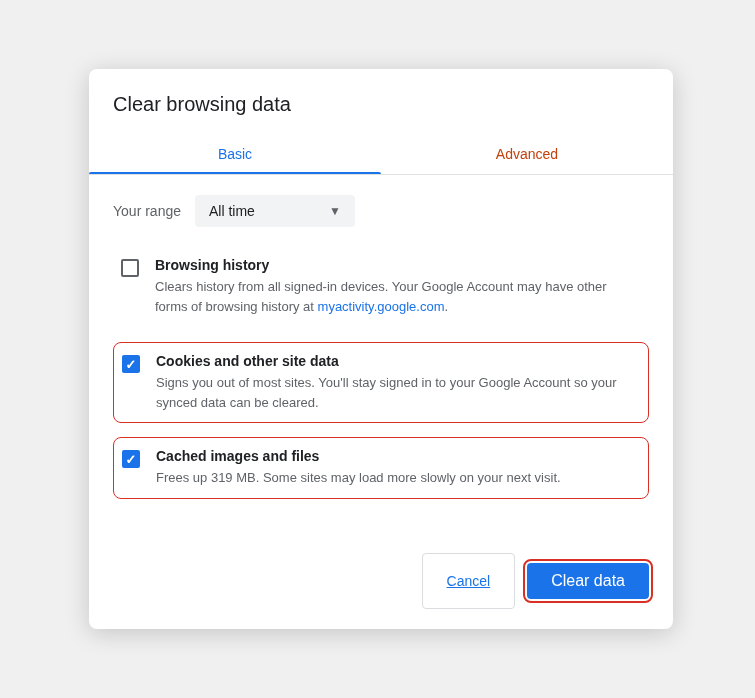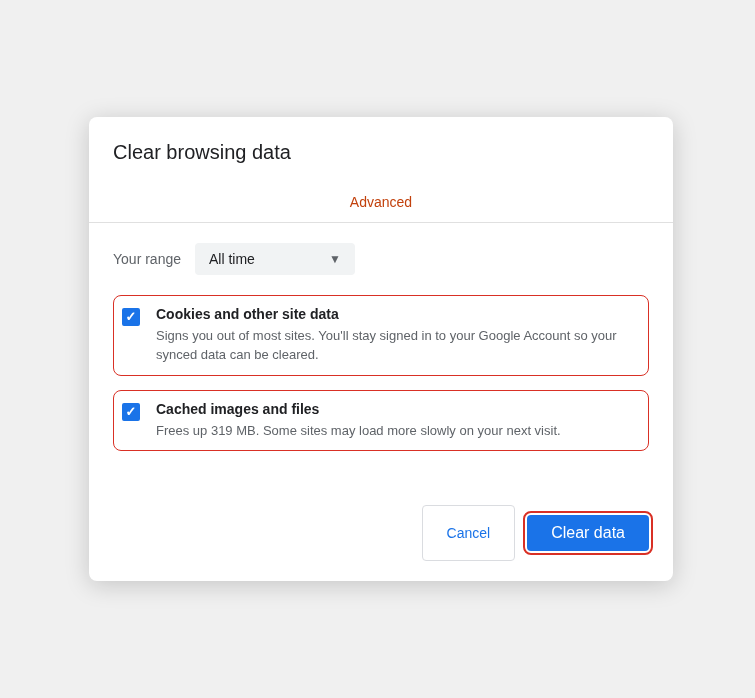--- a/index.html
+++ b/index.html
@@ -182,20 +182,21 @@
 
     .btn-cancel {
       background: #fff;
       border: 1px solid #dadce0;
       border-radius: 4px;
       color: #1a73e8;
       font-size: 14px;
       font-weight: 500;
       padding: 19px 24px;
       cursor: pointer;
+      text-decoration: underline;
     }
 
     .btn-clear {
       background: #1a73e8;
       border: none;
       border-radius: 4px;
       color: #fff;
       font-size: 16px;
       font-weight: 500;
       padding: 9px 24px;
@@ -204,34 +205,48 @@
       outline-offset: 2px;
     }
   </style>
 </head>
 <body>
 
 <div class="dialog">
   <div class="dialog-title">Clear browsing data</div>
 
   <div class="tabs-row">
+    <div class="tab active">
+      <span>Basic</span>
+    </div>
     <div class="tab">
       <span>Advanced</span>
     </div>
   </div>
 
   <div class="content">
     <div class="time-range-row">
       <span class="time-range-label">Your range</span>
       <div class="time-range-select">
         <span>All time</span>
         <span class="dropdown-arrow">▼</span>
       </div>
     </div>
 
+    <div class="checkbox-item">
+      <div class="checkbox-wrapper">
+        <div class="checkbox"></div>
+      </div>
+      <div class="item-text">
+        <div class="item-title">Browsing history</div>
+        <div class="item-desc">
+          <span>Clears history from all signed-in devices. Your Google Account may have other forms of browsing history at </span><a class="item-link">myactivity.google.com</a><span>.</span>
+        </div>
+      </div>
+    </div>
 
     <div class="checkbox-item highlighted">
       <div class="checkbox-wrapper">
         <div class="checkbox checked"></div>
       </div>
       <div class="item-text">
         <div class="item-title">Cookies and other site data</div>
         <div class="item-desc">Signs you out of most sites. You'll stay signed in to your Google Account so your synced data can be cleared.</div>
       </div>
     </div>

